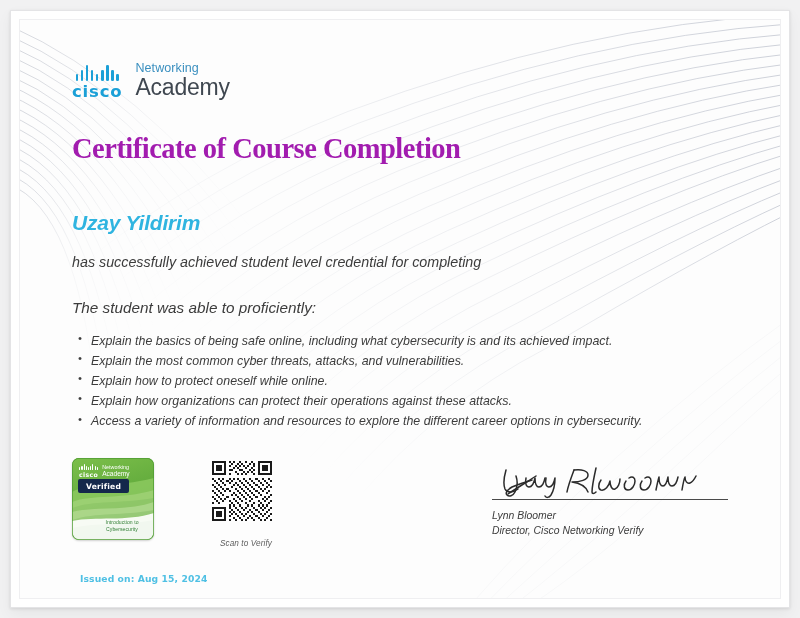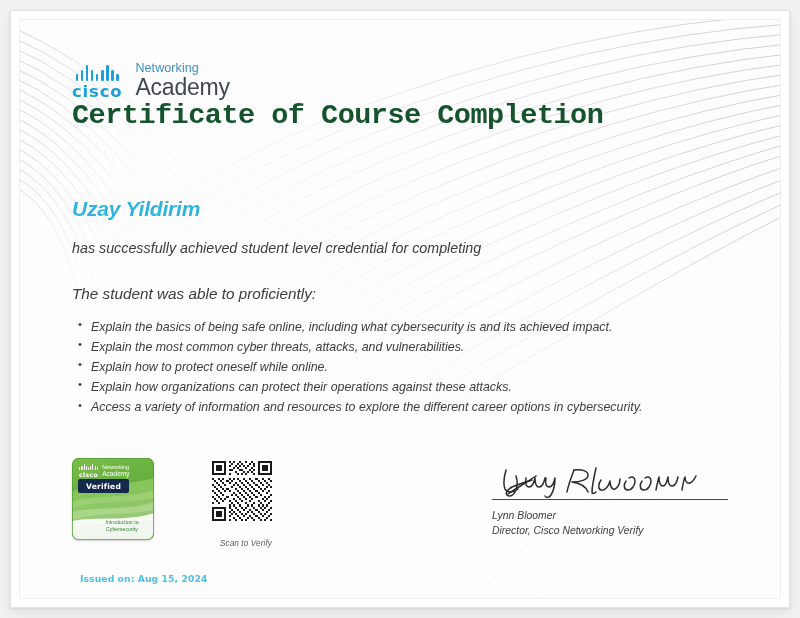--- a/index.html
+++ b/index.html
@@ -115,31 +115,32 @@
     margin-bottom: 2px;
   }
   .academy-bottom {
     font-size: 23px;
     color: #3f4750;
     letter-spacing: -0.2px;
   }
 
   
   .cert-title {
-    font-family: Liberation Mono, monospace;
+    margin-top: 33px;
+    font-family: Liberation Serif, serif;
     font-size: 28.5px;
     font-weight: 700;
     letter-spacing: -0.5px;
-    color: #14532d;
+    color: #a21caf;
     line-height: 1.1;
   }
 
   
   .recipient {
-    margin-top: 66px;
+    margin-top: 47px;
     font-size: 21px;
     font-style: italic;
     font-weight: 700;
     color: #2fb4e0;
     letter-spacing: -0.2px;
   }
 
   .achievement {
     margin-top: 17px;
     font-size: 14.3px;

